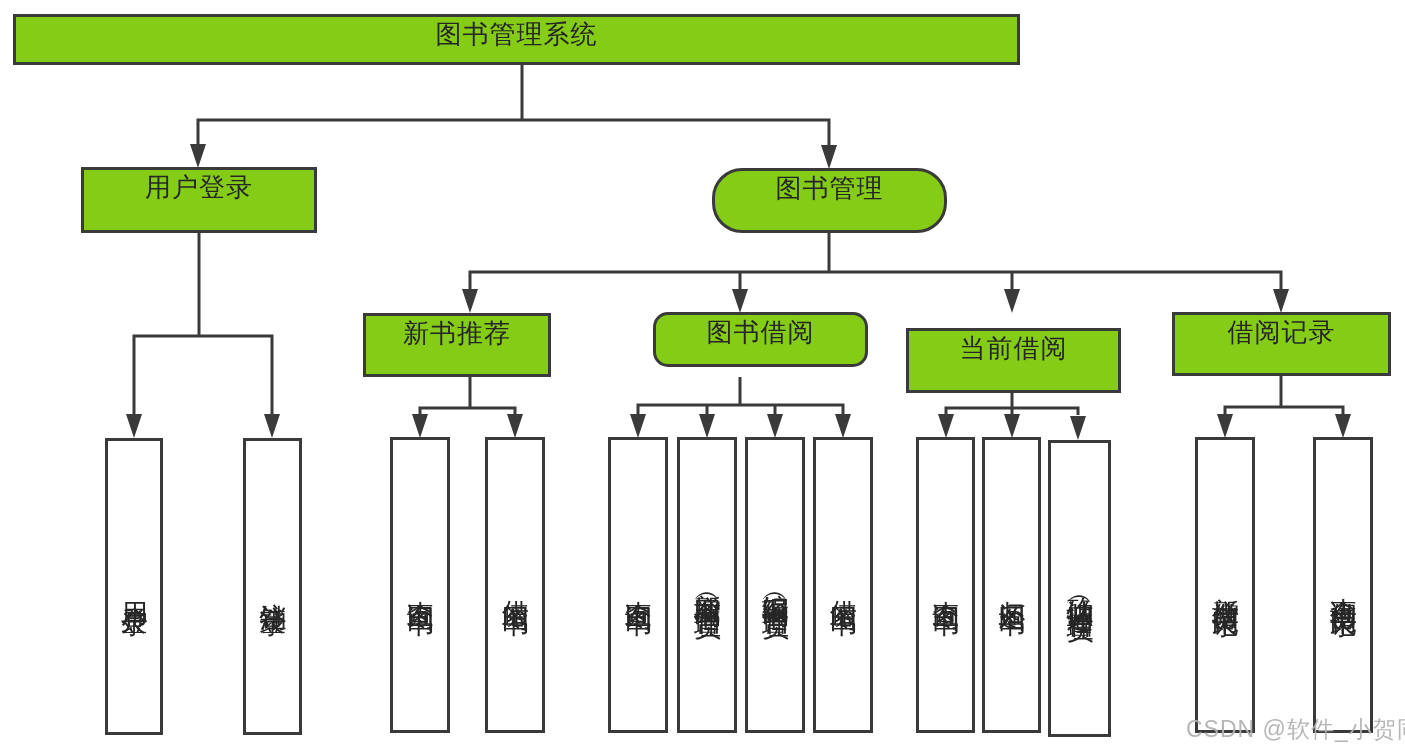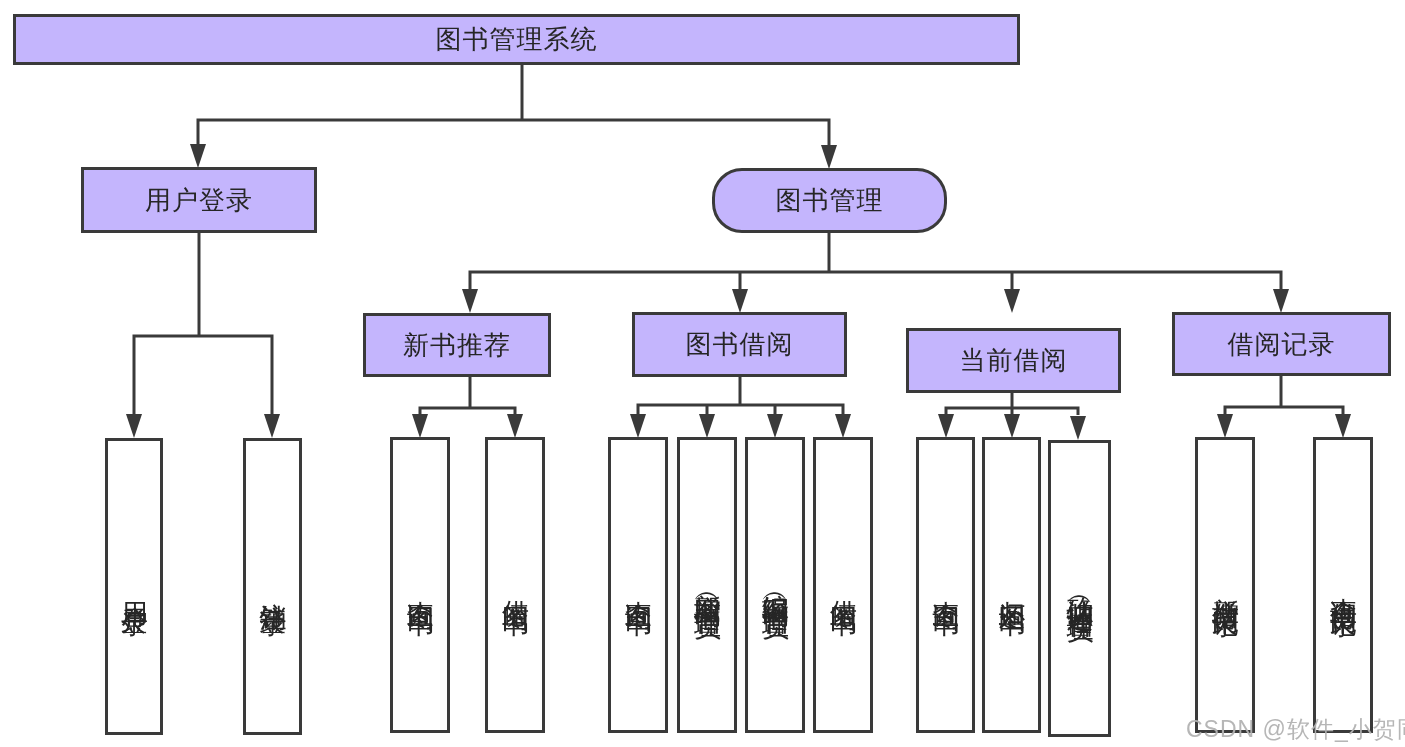--- a/index.html
+++ b/index.html
@@ -18,23 +18,23 @@
   #connector-svg {
     position: absolute;
     left: 0; top: 0;
     width: 1405px;
     height: 747px;
   }
   .hbox {
     position: absolute;
     box-sizing: border-box;
     border: 3px solid #3a3a3a;
-    background: #c4b5fd;
+    background: #84cc16;
     display: flex;
-    align-items: center;
+    align-items: flex-start;
     justify-content: center;
     font-size: 26px;
     color: #262626;
     letter-spacing: 1px;
     white-space: nowrap;
   }
   .vbox {
     position: absolute;
     box-sizing: border-box;
     border: 3px solid #3a3a3a;
@@ -123,21 +123,21 @@
   <div class="hbox" style="left:81px; top:167px; width:236px; height:66px;">
     <span>用户登录</span>
   </div>
   <div class="hbox" style="left:712px; top:168px; width:235px; height:65px;border-radius:30px;">
     <span>图书管理</span>
   </div>
 
   <div class="hbox" style="left:363px; top:313px; width:188px; height:64px;">
     <span>新书推荐</span>
   </div>
-  <div class="hbox" style="left:632px; top:312px; width:215px; height:65px;">
+  <div class="hbox" style="left:653px; top:312px; width:215px; height:55px;border-radius:15px;">
     <span>图书借阅</span>
   </div>
   <div class="hbox" style="left:906px; top:328px; width:215px; height:65px;">
     <span>当前借阅</span>
   </div>
   <div class="hbox" style="left:1172px; top:312px; width:219px; height:64px;">
     <span>借阅记录</span>
   </div>
 
   <div class="vbox" style="left:105px; top:438px; width:58px; height:297px;">

